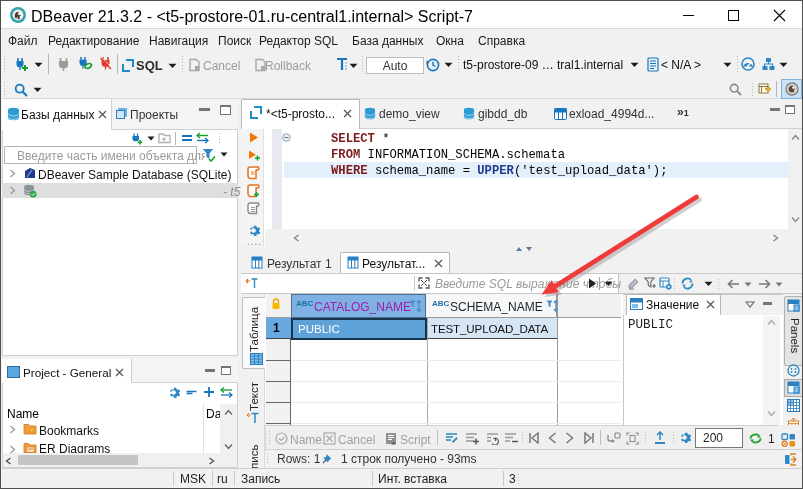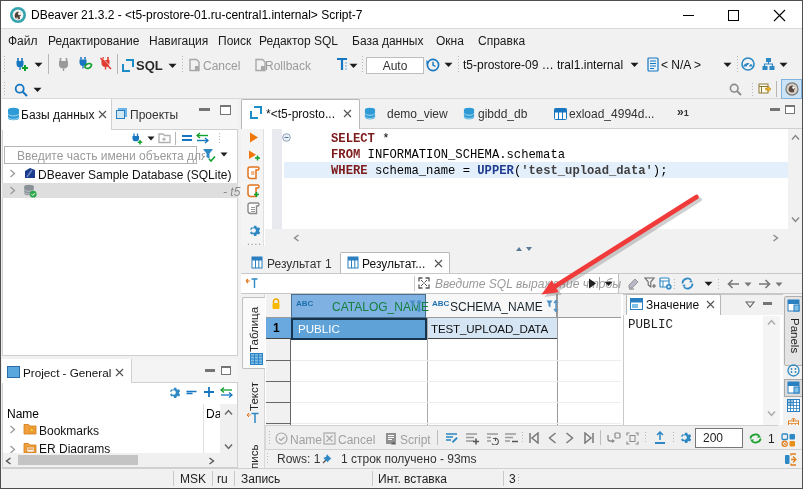--- a/index.html
+++ b/index.html
@@ -14,21 +14,21 @@
 <div id="win">
 
 <div class="abs" style="left:0;top:0;width:801px;height:28px;background:#ffffff;border-bottom:1px solid #dadada;"></div>
 <svg class="ico" style="left:9px;top:6px;" width="16" height="16" viewBox="0 0 16 16">
       <circle cx="8" cy="8" r="8" fill="#35a3ae"></circle>
       <circle cx="8" cy="8" r="5.4" fill="#f4f2ee"></circle>
       <path d="M5 10.5 C4.2 7.5 5.5 5.2 7.5 4.8 C9.5 4.4 11 5.8 11 7.4 C11 8.4 10.4 9 9.6 9.2 L10 11.8 C8.4 12.8 6.2 12.4 5 10.5 Z" fill="#4e3e34"></path>
       <circle cx="9.6" cy="6.6" r="1.7" fill="#f4f2ee"></circle>
       <path d="M6.2 11.8 L7 9.8 L8.4 11.9 Z" fill="#f4f2ee"></path>
     </svg>
-<div class="abs" style="left:30px;top:7px;font-size:12px;color:#000;">DBeaver 21.3.2 - &lt;t5-prostore-01.ru-central1.internal&gt; Script-7</div>
+<div class="abs" style="left:30px;top:7px;font-size:16px;color:#000;">DBeaver 21.3.2 - &lt;t5-prostore-01.ru-central1.internal&gt; Script-7</div>
 <div class="abs" style="left:682px;top:14px;width:11px;height:1px;background:#000;"></div>
 <div class="abs" style="left:727px;top:9px;width:11px;height:11px;border:1px solid #000;"></div>
 <svg class="ico" style="left:772px;top:8px;" width="13" height="13" viewBox="0 0 13 13">
       <path d="M1 1 L12 12 M12 1 L1 12" stroke="#000" stroke-width="1.1"></path>
     </svg>
 
 <div class="abs" style="left:1px;top:29px;width:801px;height:20px;background:#f1f1f1;"></div>
 <div class="abs" style="left:7px;top:33px;color:#1a1a1a;">Файл</div>
 <div class="abs" style="left:47px;top:33px;color:#1a1a1a;">Редактирование</div>
 <div class="abs" style="left:148px;top:33px;color:#1a1a1a;">Навигация</div>
@@ -320,21 +320,21 @@
     </svg>
 <div class="abs" style="left:265px;top:106px;color:#111;">*&lt;t5-prosto...</div>
 <svg class="ico" style="left:342px;top:108px;" width="9" height="9" viewBox="0 0 9 9">
       <path d="M1 1 L8 8 M8 1 L1 8" stroke="#555" stroke-width="1.2"></path>
     </svg>
 <svg class="ico" style="left:363px;top:106px;" width="12" height="14" viewBox="0 0 13 15">
       <ellipse cx="6.5" cy="3" rx="5.5" ry="2.3" fill="#2e9bd6"></ellipse>
       <path d="M1 3 v8 c0 1.3 2.5 2.3 5.5 2.3 s5.5-1 5.5-2.3 v-8" fill="#2e9bd6"></path>
       <path d="M1 6.6 c0 1.3 2.5 2.3 5.5 2.3 s5.5-1 5.5-2.3 M1 10 c0 1.3 2.5 2.3 5.5 2.3 s5.5-1 5.5-2.3" fill="none" stroke="#b8e0f2" stroke-width="0.9"></path>
     </svg>
-<div class="abs" style="left:378px;top:106px;color:#333;margin-left:8px;">demo_view</div>
+<div class="abs" style="left:378px;top:106px;color:#333;">demo_view</div>
 <svg class="ico" style="left:462px;top:106px;" width="12" height="14" viewBox="0 0 13 15">
       <ellipse cx="6.5" cy="3" rx="5.5" ry="2.3" fill="#2e9bd6"></ellipse>
       <path d="M1 3 v8 c0 1.3 2.5 2.3 5.5 2.3 s5.5-1 5.5-2.3 v-8" fill="#2e9bd6"></path>
       <path d="M1 6.6 c0 1.3 2.5 2.3 5.5 2.3 s5.5-1 5.5-2.3 M1 10 c0 1.3 2.5 2.3 5.5 2.3 s5.5-1 5.5-2.3" fill="none" stroke="#b8e0f2" stroke-width="0.9"></path>
     </svg>
 <div class="abs" style="left:477px;top:106px;color:#333;">gibdd_db</div>
 <svg class="ico" style="left:553px;top:107px;" width="13" height="12" viewBox="0 0 13 12">
       <rect x="0.5" y="0.5" width="12" height="11" rx="1" fill="#fff" stroke="#1676c0"></rect>
       <path d="M0.5 4 h12 M4.5 4 v7.5 M8.5 4 v7.5" stroke="#1676c0" stroke-width="1"></path>
       <rect x="0.5" y="0.5" width="12" height="3.5" fill="#1676c0"></rect>
@@ -369,21 +369,21 @@
     </svg>
 <svg class="ico" style="left:246px;top:223px;" width="13" height="13" viewBox="1 1 22 22">
       <path fill="#2d88c3" d="M12 8a4 4 0 1 0 0 8 4 4 0 0 0 0-8zm9.4 5.6 2 1.6-2 3.5-2.5-.9a8 8 0 0 1-1.7 1l-.4 2.6h-4l-.4-2.6a8 8 0 0 1-1.7-1l-2.5.9-2-3.5 2-1.6a8 8 0 0 1 0-2l-2-1.6 2-3.5 2.5.9a8 8 0 0 1 1.7-1l.4-2.6h4l.4 2.6a8 8 0 0 1 1.7 1l2.5-.9 2 3.5-2 1.6a8 8 0 0 1 0 2z"></path>
     </svg>
 <div class="abs" style="left:246px;top:235px;color:#888;letter-spacing:1px;font-size:10px;">....</div>
 <div class="abs" style="left:271px;top:128px;width:10px;height:100px;background:#e8eaf0;"></div>
 
 <div class="abs" style="left:283px;top:161px;width:511px;height:16px;background:#e4effc;"></div>
 <div class="abs" style="left:290px;top:130px;width:500px;height:60px;font-family:'Liberation Mono',monospace;font-size:12.2px;line-height:16.2px;color:#000;white-space:pre;margin-left:40px;"><span style="color:#7d1b1b;font-weight:bold;">SELECT</span> *
 <span style="color:#7d1b1b;font-weight:bold;">FROM</span> INFORMATION_SCHEMA.schemata
-<span style="color:#7d1b1b;font-weight:bold;">WHERE</span> schema_name = <span style="color:#1f3d8f;font-weight:bold;">UPPER</span>(<span style="color:#404040;font-weight:bold;">'test_upload_data'</span>);</div>
+<span style="color:#7d1b1b;font-weight:bold;">WHERE</span> schema_name = <span style="color:#1f3d8f;font-weight:bold;">UPPER</span>(<span style="color:#000000;">'test_upload_data'</span>);</div>
 <svg class="ico" style="left:281px;top:132px;" width="9" height="9" viewBox="0 0 9 9">
       <circle cx="4.5" cy="4.5" r="3.8" fill="#eef2f8" stroke="#8aa0b8"></circle>
       <path d="M2.5 4.5 h4" stroke="#5a7a9a" stroke-width="1.1"></path>
     </svg>
 
 <div class="abs" style="left:787px;top:128px;width:15px;height:100px;background:#f1f1f1;"></div>
 <svg class="ico" style="left:790px;top:133px;" width="9" height="7" viewBox="0 0 9 7">
       <path d="M1 5.5 L4.5 1.5 L8 5.5" fill="none" stroke="#888" stroke-width="1.4"></path>
     </svg>
 <svg class="ico" style="left:790px;top:215px;" width="9" height="7" viewBox="0 0 9 7">
@@ -499,21 +499,21 @@
     </svg>
 
 <div class="abs" style="left:265px;top:293px;width:355px;height:24px;background:#f1f1f1;border-bottom:1px solid #9a9a9a;"></div>
 <svg class="ico" style="left:270px;top:297px;" width="10" height="12" viewBox="0 0 10 12">
       <path d="M2.5 5 V3.5 a2.5 2.5 0 0 1 5 0 V5" fill="none" stroke="#f0a800" stroke-width="1.5"></path>
       <rect x="1.5" y="5" width="7" height="6" rx="1" fill="#f8b800"></rect>
     </svg>
 <div class="abs" style="left:290px;top:293px;width:135px;height:24px;background:#7fb2e2;border:1px solid #4a708e;"></div>
 <div class="abs" style="left:426px;top:293px;width:130px;height:24px;background:#f7f7f7;border-right:1px solid #9a9a9a;border-bottom:1px solid #9a9a9a;"></div>
 <div class="abs" style="left:295px;top:298px;color:#1d6fae;font-size:8px;font-weight:bold;">ABC</div>
-<div class="abs" style="left:331px;top:299px;color:#15803d;">CATALOG_NAME</div>
+<div class="abs" style="left:313px;top:299px;color:#a21caf;">CATALOG_NAME</div>
 <svg class="ico" style="left:408px;top:299px;" width="14" height="13" viewBox="0 0 14 13">
       <path d="M0.5 0.5 h6 L4.5 3.5 v4 L2.5 6 v-2.5 Z" fill="#4a90c8"></path>
       <path d="M10 1 v10 M8 3 l2-2.5 2 2.5 M8 9 l2 2.5 2-2.5" fill="none" stroke="#4a90c8" stroke-width="1.3"></path>
     </svg>
 <div class="abs" style="left:431px;top:298px;color:#1d6fae;font-size:8px;font-weight:bold;">ABC</div>
 <div class="abs" style="left:449px;top:299px;color:#16242e;">SCHEMA_NAME</div>
 <svg class="ico" style="left:545px;top:299px;" width="14" height="13" viewBox="0 0 14 13">
       <path d="M0.5 0.5 h6 L4.5 3.5 v4 L2.5 6 v-2.5 Z" fill="#4a90c8"></path>
       <path d="M10 1 v10 M8 3 l2-2.5 2 2.5 M8 9 l2 2.5 2-2.5" fill="none" stroke="#4a90c8" stroke-width="1.3"></path>
     </svg>

